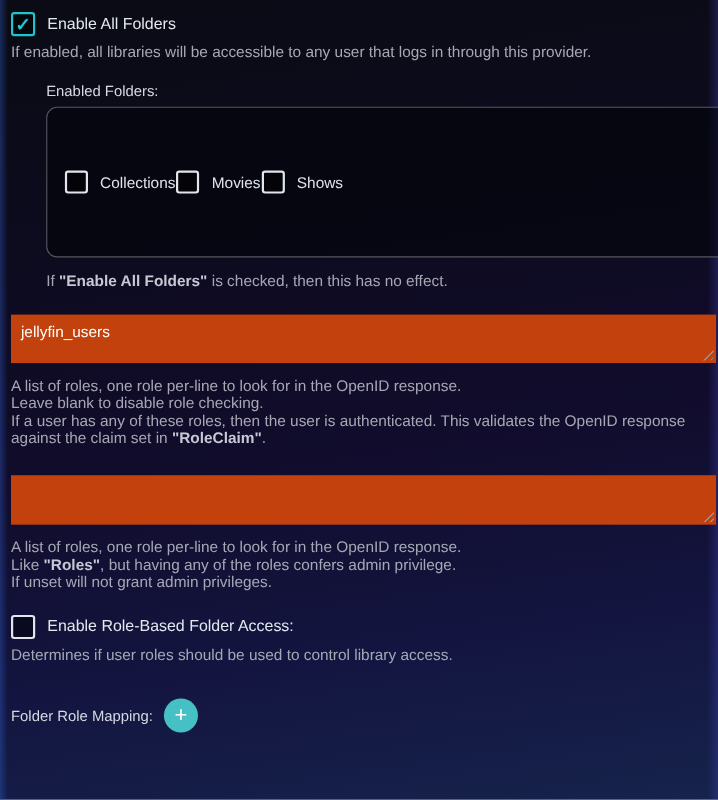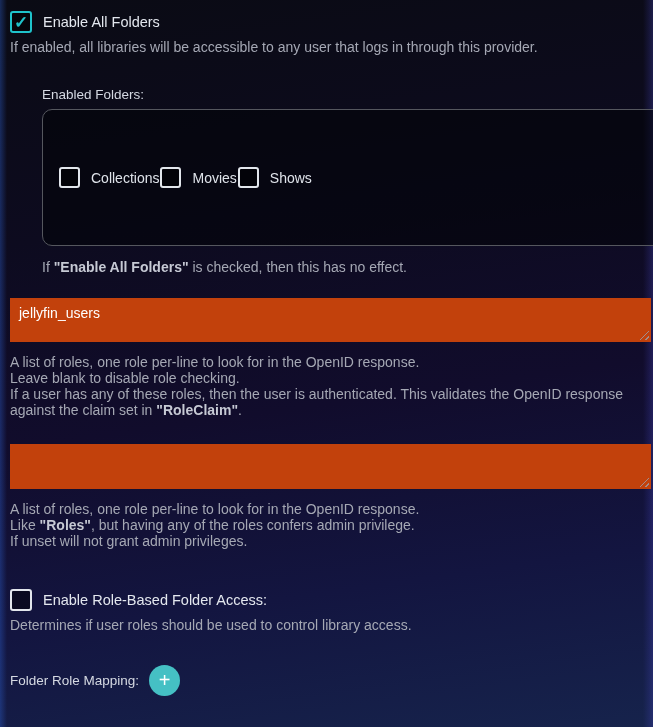--- a/index.html
+++ b/index.html
@@ -131,27 +131,27 @@
     font-weight: 300;
     line-height: 1;
     display: inline-flex;
     align-items: center;
     justify-content: center;
     cursor: pointer;
     padding: 0 0 2px 0;
   }
   
   .mt-help    { margin-top: 6px; }
-  .sec-enabled-folders { margin-top: 32px; padding-left: 32px; }
+  .sec-enabled-folders { margin-top: 20px; padding-left: 32px; }
   .help-folders { margin-top: 13px; }
   .sec-roles  { margin-top: 23px; }
   .help-roles { margin-top: 12px; }
   .sec-admin  { margin-top: 26px; }
   .help-admin { margin-top: 12px; }
-  .sec-rbfa   { margin-top: 40px; }
+  .sec-rbfa   { margin-top: 22px; }
   .sec-map    { margin-top: 32px; }
 </style>
 </head>
 <body>
 
 <div class="page">
 
   <div class="check-row">
     <span class="cb checked"></span>
     <span class="check-label">Enable All Folders</span>

